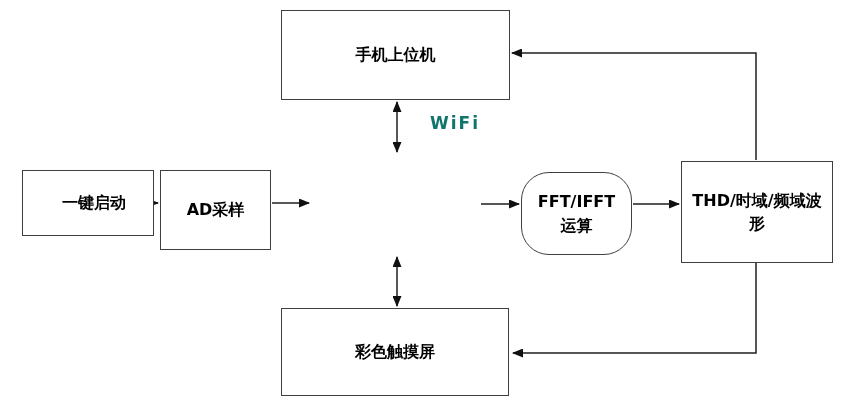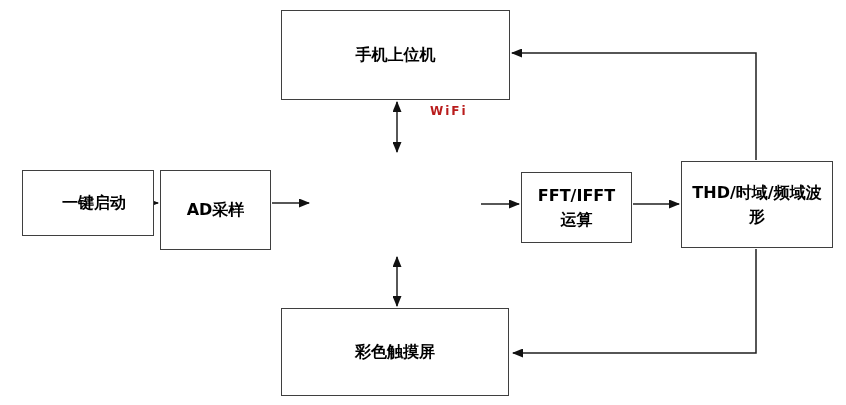--- a/index.html
+++ b/index.html
@@ -28,33 +28,33 @@
     font-weight: bold;
     font-size: 16px;
     line-height: 1.45;
     z-index: 2;
   }
   .block .lbl { display: inline-block; }
   #blk-phone-host   { left: 281px; top: 10px;  width: 229px; height: 90px;  }
   #blk-one-key      { left: 22px;   top: 170px; width: 132px; height: 66px; padding-left: 12px;  }
   #blk-ad-sampling  { left: 160px; top: 170px; width: 111px; height: 80px;  }
   #blk-mcu          { left: 311px; top: 154px; width: 169px; height: 101px; font-size: 17px; letter-spacing: 0.5px; }
-  #blk-fft          { left: 521px; top: 172px; width: 111px; height: 71px;  }
+  #blk-fft          { left: 521px; top: 172px; width: 111px; height: 83px; border-radius: 28px;  }
   #blk-fft .lbl     { max-width: 92px; }
-  #blk-thd          { left: 681px; top: 161px; width: 152px; height: 87px;  }
+  #blk-thd          { left: 681px; top: 161px; width: 152px; height: 102px;  }
   #blk-thd .lbl     { max-width: 132px; }
   #blk-touchscreen  { left: 281px; top: 308px; width: 228px; height: 88px;  }
   #wifi-label {
     position: absolute;
     left: 430px;
-    top: 104px;
+    top: 113px;
     font-weight: bold;
-    font-size: 12px;
+    font-size: 17px;
     letter-spacing: 2px;
-    color: #b91c1c;
+    color: #0f766e;
     z-index: 2;
   }
   #connector-layer {
     position: absolute;
     left: 0; top: 0;
     width: 846px;
     height: 405px;
     z-index: 1;
   }
   #connector-layer path.wire {

